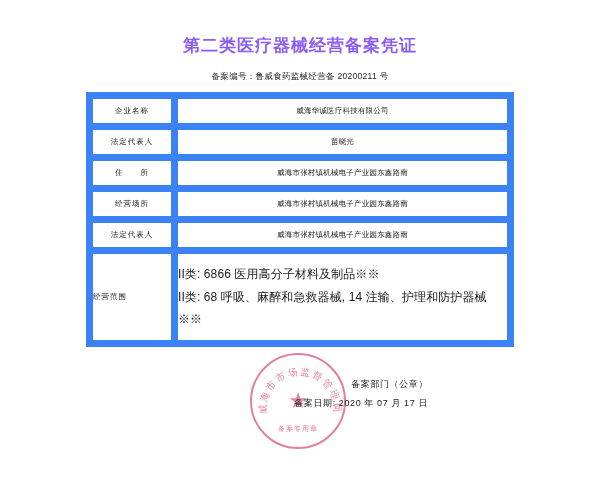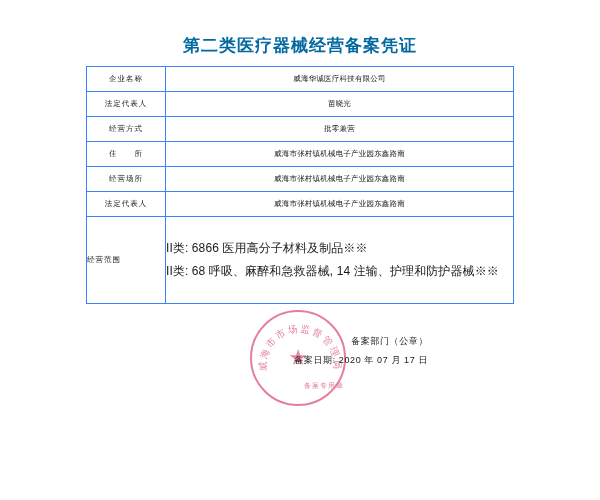--- a/index.html
+++ b/index.html
@@ -19,38 +19,38 @@
     width: 600px;
     height: 500px;
     box-sizing: border-box;
   }
   .doc-title {
     text-align: center;
     font-family: "Liberation Serif", serif;
     font-weight: bold;
     font-size: 17px;
     letter-spacing: 1px;
-    color: #0369a1;
+    color: #8b5cf6;
     margin-top: 34px;
   }
   .doc-number {
     text-align: center;
     font-size: 8.5px;
     color: #222;
     margin-top: 14px;
     letter-spacing: 0.3px;
   }
   table.cert {
     border-collapse: collapse;
     width: 428px;
     margin: 9px auto 0 auto;
     table-layout: fixed;
   }
   table.cert td {
-    border: 1px solid #3b82f6;
+    border: 7px solid #3b82f6;
     font-size: 7.5px;
     color: #1a1a1a;
     padding: 0;
     vertical-align: middle;
   }
   td.label {
     width: 78px;
     text-align: center;
     letter-spacing: 1px;
     height: 24px;
@@ -127,21 +127,21 @@
     fill: #d2325a;
     font-family: "Liberation Serif", serif;
     font-size: 9.5px;
     letter-spacing: 2.2px;
   }
   .seal-bottom {
     position: absolute;
     left: 0;
     right: 0;
     bottom: 13px;
-    text-align: right;
+    text-align: center;
     color: #d2325a;
     font-family: Liberation Serif, serif;
     font-size: 7px;
     letter-spacing: 1px;
     margin-top: 20px;
   }
   .seal-wrap {
     position: absolute;
     left: 0;
     top: 0;
@@ -150,34 +150,31 @@
     pointer-events: none;
   }
 </style>
 </head>
 <body>
 
 <div class="page">
 
   <div class="doc-title">第二类医疗器械经营备案凭证</div>
 
+  <div class="doc-number">备案编号：鲁威食药监械经营备 20200211 号</div>
 
   <table class="cert">
     <tbody>
       <tr>
         <td class="label">企业名称</td>
         <td class="value">威海华诚医疗科技有限公司</td>
       </tr>
       <tr>
         <td class="label">法定代表人</td>
         <td class="value">苗晓光</td>
-      </tr>
-      <tr>
-        <td class="label">经营方式</td>
-        <td class="value">批零兼营</td>
       </tr>
       <tr>
         <td class="label">住　　所</td>
         <td class="value">威海市张村镇机械电子产业园东鑫路南</td>
       </tr>
       <tr>
         <td class="label">经营场所</td>
         <td class="value">威海市张村镇机械电子产业园东鑫路南</td>
       </tr>
       <tr>

